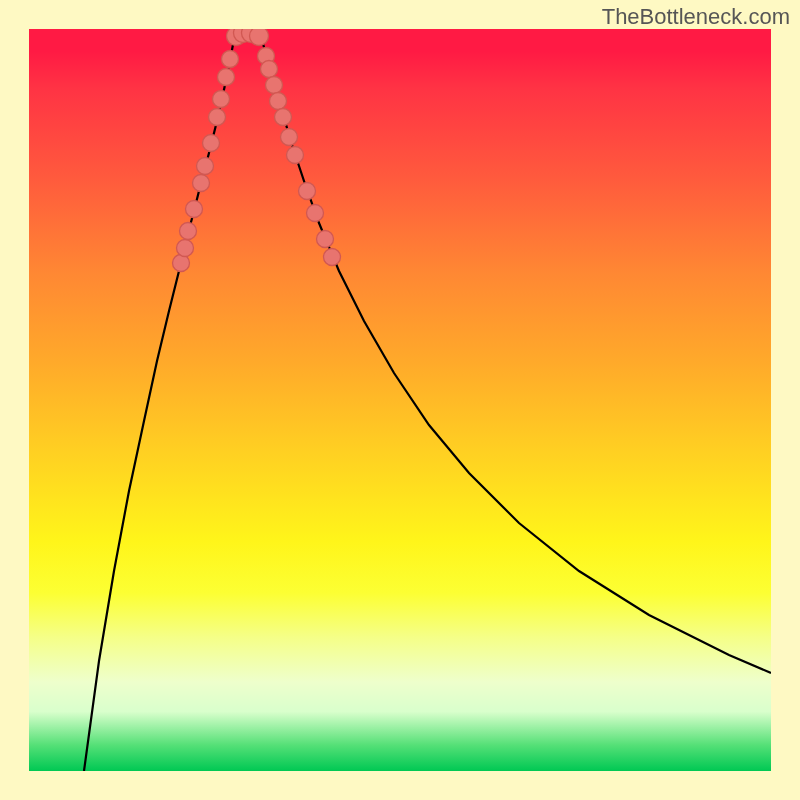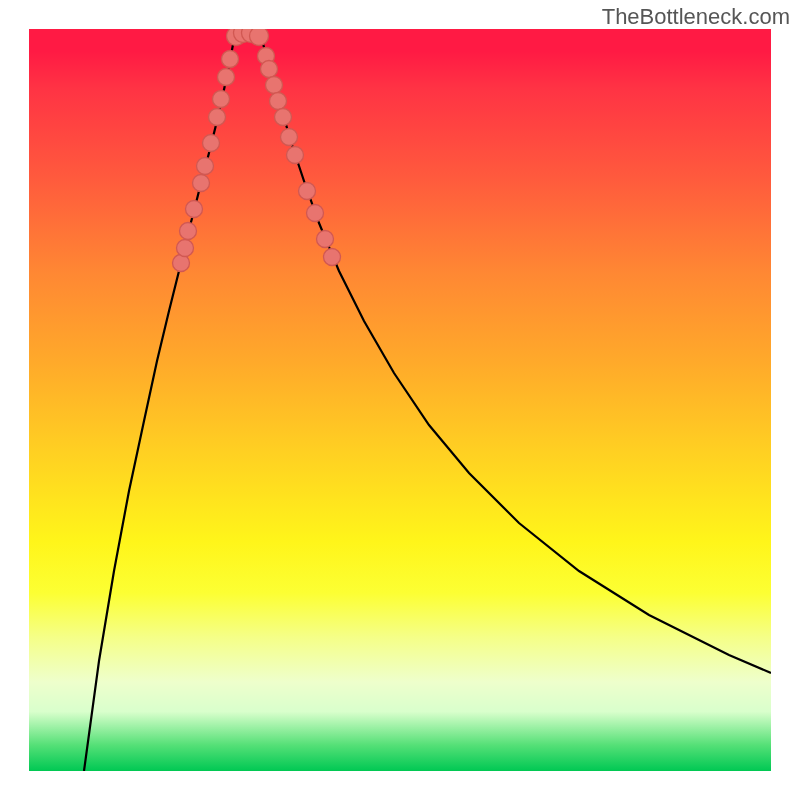--- a/index.html
+++ b/index.html
@@ -1,21 +1,21 @@
 <!DOCTYPE html>
 <html><head>
 <meta charset="utf-8">
 <style>
   * { margin: 0; padding: 0; box-sizing: border-box; }
   html, body { width: 800px; height: 800px; overflow: hidden; background: #000; }
   .container {
     position: relative;
     width: 800px;
     height: 800px;
-    background: #ffffff;
+    background: #fef9c3;
   }
   .plot-area {
     position: absolute;
     left: 29px;
     top: 29px;
     width: 742px;
     height: 742px;
     background: linear-gradient(to bottom,
       #ff1a44 0%,
       #ff1a44 3%,

